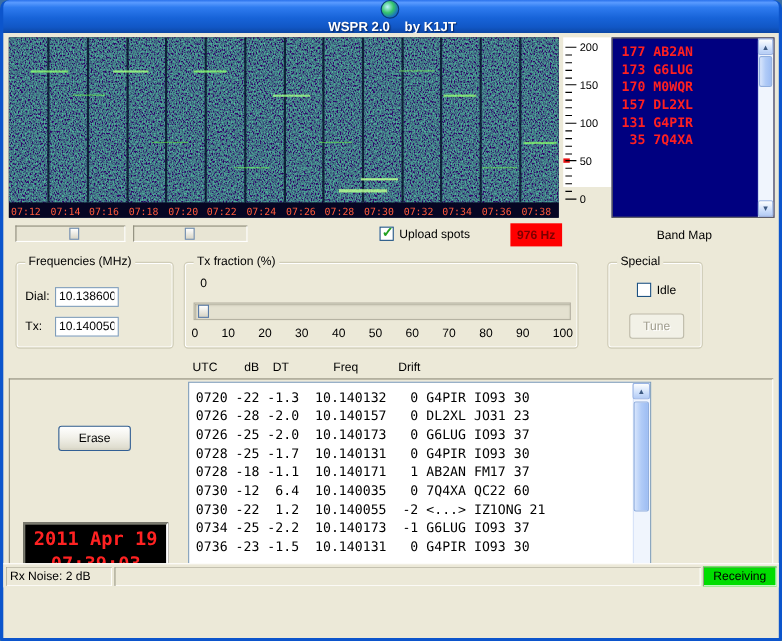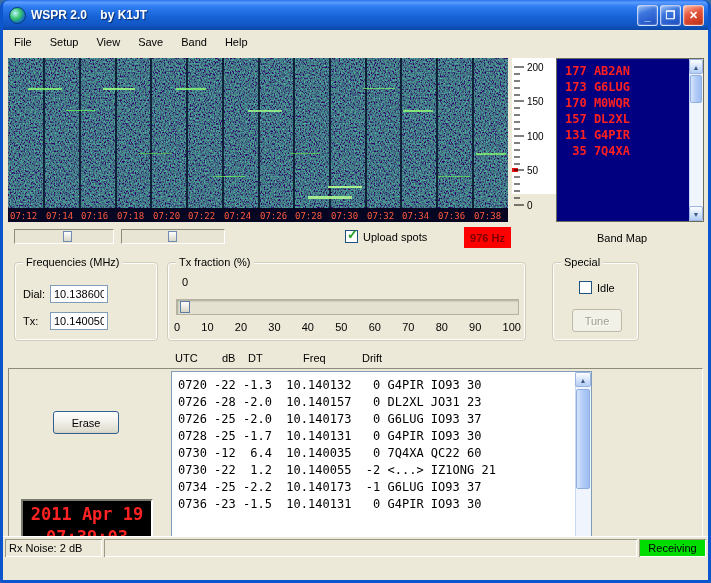--- a/index.html
+++ b/index.html
@@ -4,21 +4,21 @@
 <style>
   * { margin:0; padding:0; box-sizing:border-box; }
   html,body { width:711px; height:583px; }
   body { font-family:"Liberation Sans",sans-serif; font-size:11px; background:#3a6ea5; }
 
   .window { width:711px; height:583px; background:#0c55cc; padding:0 3px 3px; border-radius:8px 8px 3px 3px; position:relative; overflow:hidden; }
 
   
   .titlebar { height:30px; display:flex; align-items:center; padding:0 4px 0 6px;
     background:linear-gradient(180deg,#2a72ec 0%,#5a9bff 8%,#2f7cf0 22%,#1763d8 55%,#1157c6 82%,#0c47a5 100%);
-    border-radius:6px 6px 0 0; }
+    border-radius:6px 6px 0 0;flex-direction:column; }
   .app-icon { width:17px; height:17px; border-radius:50%; margin-right:5px; flex:0 0 auto;
     background:radial-gradient(circle at 35% 35%, #bff3ff 0%, #35c46a 40%, #1567c9 75%, #063a7e 100%);
     border:1px solid #083a78; }
   .title-text { color:#fff; font-weight:bold; font-size:12px; white-space:pre; text-shadow:1px 1px 1px #0a2a66; flex:1; }
   .win-btn { width:21px; height:21px; border-radius:3px; margin-left:2px; color:#fff; font-weight:bold;
     font-size:11px; display:flex; align-items:center; justify-content:center;
     border:1px solid rgba(255,255,255,.7);
     background:linear-gradient(160deg,#9cc0f8 0%,#3d77dd 35%,#2a5fd0 70%,#1e4eb8 100%);
     box-shadow:inset 0 0 2px rgba(255,255,255,.6); }
   .win-btn.min { align-items:flex-end; padding-bottom:3px; }
@@ -118,28 +118,20 @@
   <div class="titlebar">
     <span class="app-icon"></span>
     <span class="title-text">WSPR 2.0    by K1JT</span>
     <span class="win-btn min">_</span>
     <span class="win-btn">❐</span>
     <span class="win-btn close">✕</span>
   </div>
 
   <div class="inner">
 
-    <div class="menubar">
-      <span class="menu-item">File</span>
-      <span class="menu-item">Setup</span>
-      <span class="menu-item">View</span>
-      <span class="menu-item">Save</span>
-      <span class="menu-item">Band</span>
-      <span class="menu-item">Help</span>
-    </div>
 
     <div class="content">
 
       <div class="waterfall">
         <svg class="wf-svg" width="500" height="164">
           <defs>
             <filter id="wfn" x="0" y="0" width="100%" height="100%">
               <feTurbulence type="fractalNoise" baseFrequency="0.8 0.55" numOctaves="2" seed="7"></feTurbulence>
               <feColorMatrix type="matrix" values="0.15 0 0 0 0  1.4 0 0 0 -0.45  0.5 0 0 0 0.05  0 0 0 0 1"></feColorMatrix>
             </filter>
@@ -315,20 +307,21 @@
           <div>2011 Apr 19</div>
           <div>07:39:03</div>
         </div>
 
         <div class="decode-box">
           <div class="decode-rows">
             <div class="decode-row">0720 -22 -1.3  10.140132   0 G4PIR IO93 30</div>
             <div class="decode-row">0726 -28 -2.0  10.140157   0 DL2XL JO31 23</div>
             <div class="decode-row">0726 -25 -2.0  10.140173   0 G6LUG IO93 37</div>
             <div class="decode-row">0728 -25 -1.7  10.140131   0 G4PIR IO93 30</div>
+            <div class="decode-row">0728 -18 -1.1  10.140171   1 AB2AN FM17 37</div>
             <div class="decode-row">0730 -12  6.4  10.140035   0 7Q4XA QC22 60</div>
             <div class="decode-row">0730 -22  1.2  10.140055  -2 &lt;...&gt; IZ1ONG 21</div>
             <div class="decode-row">0734 -25 -2.2  10.140173  -1 G6LUG IO93 37</div>
             <div class="decode-row">0736 -23 -1.5  10.140131   0 G4PIR IO93 30</div>
           </div>
           <div class="scrollbar" style="width:16px;">
             <span class="sb-btn">▲</span>
             <span class="sb-thumb" style="top:17px; height:100px;"></span>
             <span class="sb-btn down">▼</span>
           </div>

